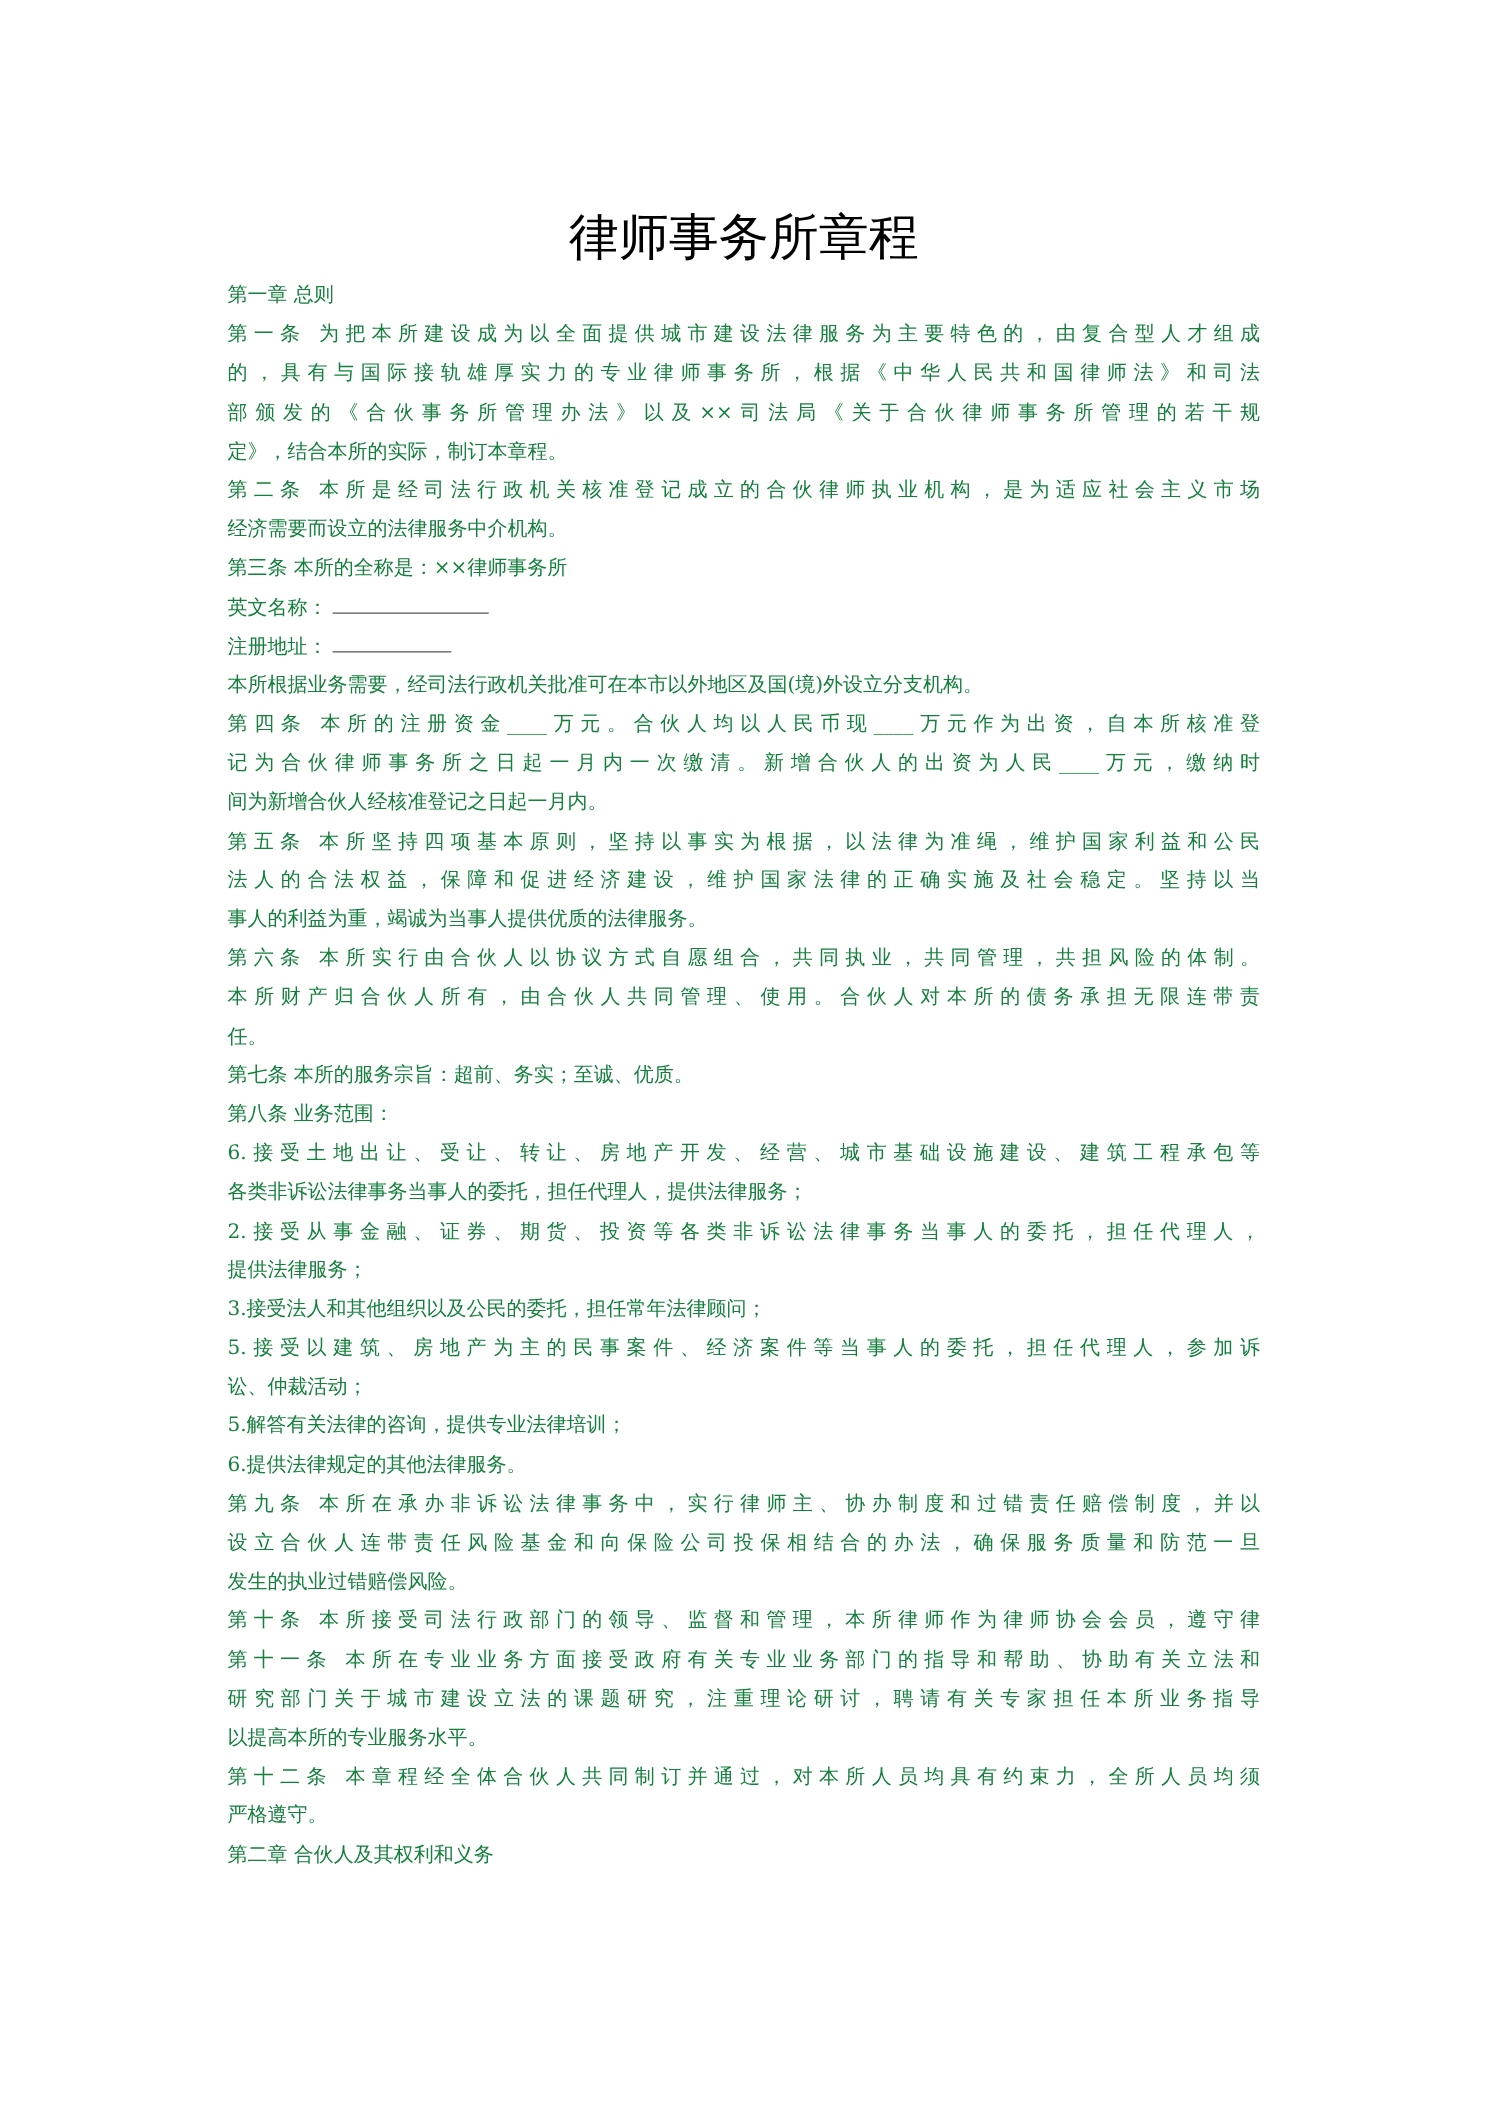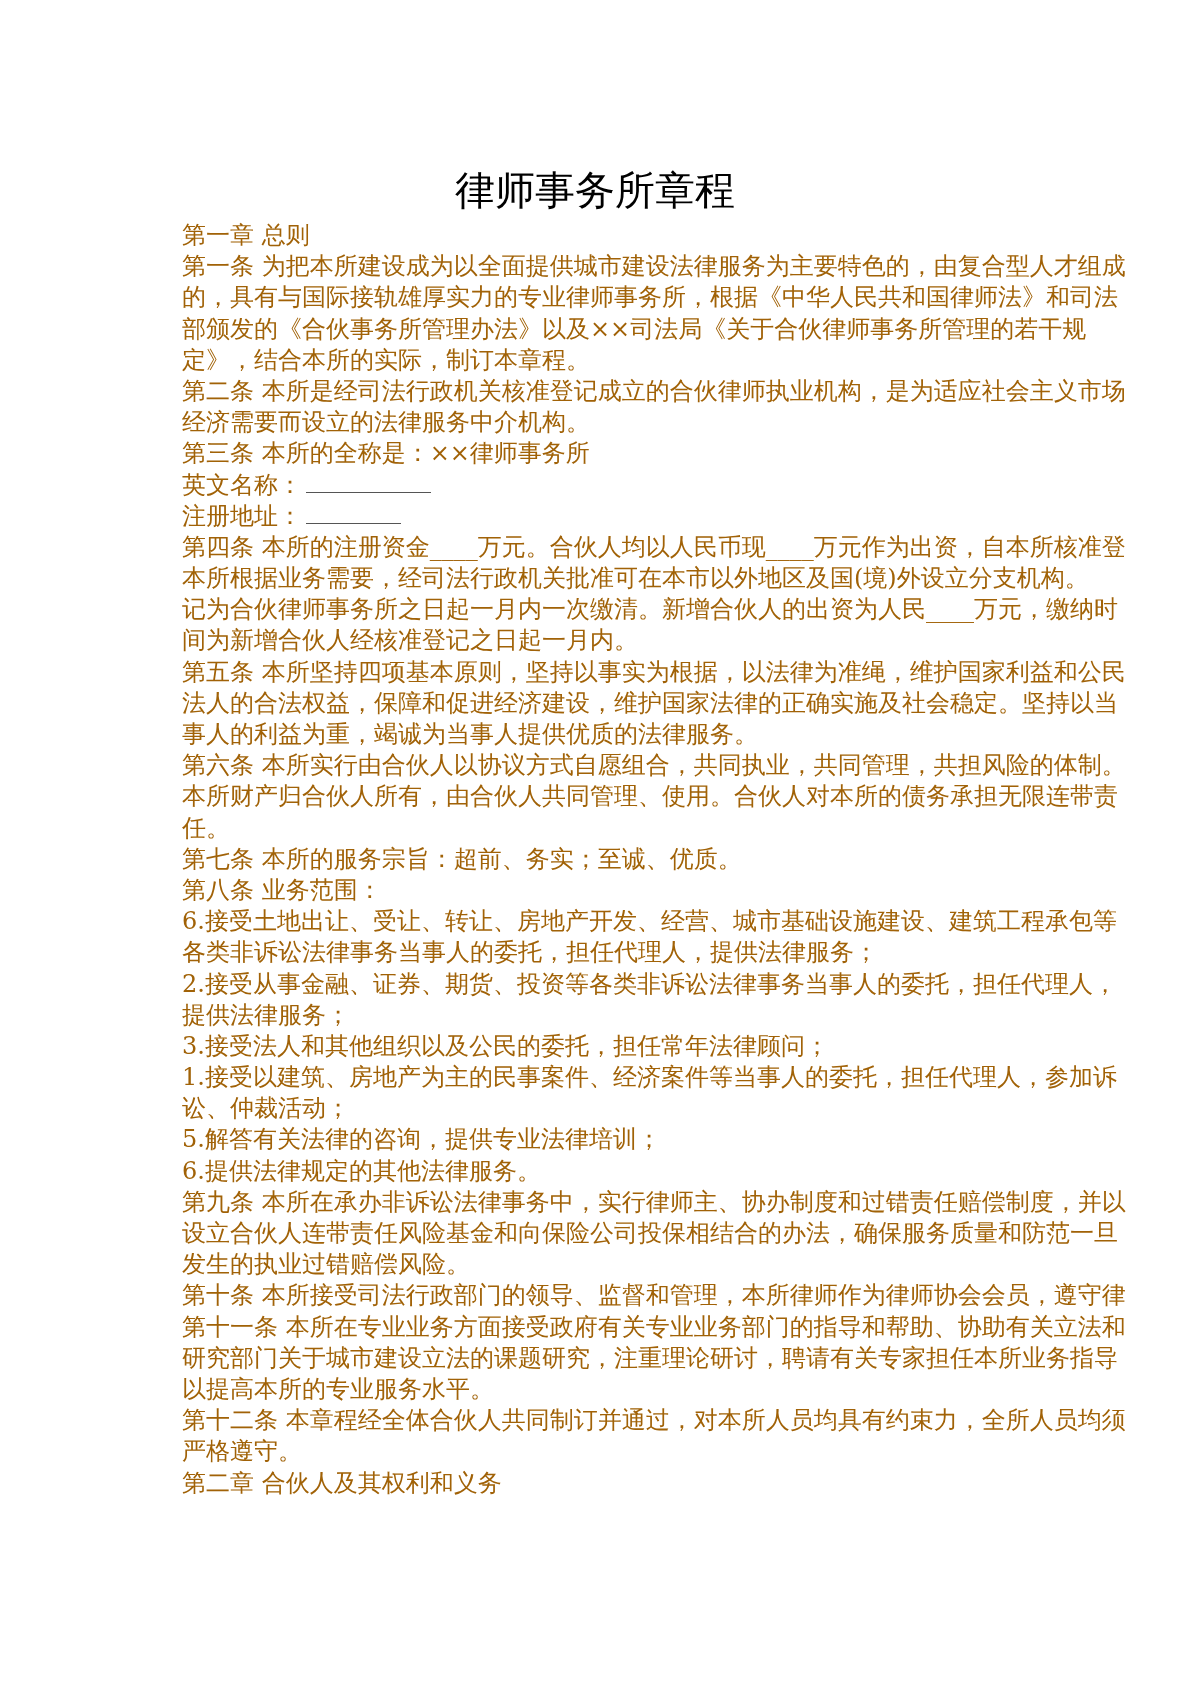--- a/index.html
+++ b/index.html
@@ -3,59 +3,59 @@
 <meta charset="utf-8">
 <style>
   html, body { margin: 0; padding: 0; background: #ffffff; }
   body { width: 1190px; height: 1683px; position: relative; overflow: hidden;
          font-family: "DejaVu Serif", "Liberation Serif", serif; color: #111111; }
   .page { position: absolute; left: 0; top: 0; width: 1190px; height: 1683px; background: #fff; }
   .title { position: absolute; left: 0; top: 164px; width: 1190px; text-align: center;
            font-family: "DejaVu Sans", "Liberation Sans", sans-serif; font-weight: normal;
            font-size: 40px; line-height: 52px; color: #000; letter-spacing: 0px; }
   .body { position: absolute; left: 182px; top: 220px; width: 826px; }
-  .line { font-size: 24px; line-height: 31.2px; height: 31.2px; white-space: nowrap;
-          color: #a16207; }
+  .line { font-size: 16px; line-height: 31.2px; height: 31.2px; white-space: nowrap;
+          color: #15803d; }
   .line.full { text-align: justify; text-align-last: justify; }
   .blank { display: inline-block; border-bottom: 1px solid #555; height: 20px; vertical-align: baseline; margin-left: 4px; }
 </style>
 </head>
 <body>
 
 <div class="page">
   <div class="title">律师事务所章程</div>
   <div class="body" id="doc-body">
       <div class="line"><span>第一章  总则</span></div>
       <div class="line full"><span>第一条 为把本所建设成为以全面提供城市建设法律服务为主要特色的，由复合型人才组成</span></div>
       <div class="line full"><span>的，具有与国际接轨雄厚实力的专业律师事务所，根据《中华人民共和国律师法》和司法</span></div>
       <div class="line full"><span>部颁发的《合伙事务所管理办法》以及××司法局《关于合伙律师事务所管理的若干规</span></div>
       <div class="line"><span>定》，结合本所的实际，制订本章程。</span></div>
       <div class="line full"><span>第二条 本所是经司法行政机关核准登记成立的合伙律师执业机构，是为适应社会主义市场</span></div>
       <div class="line"><span>经济需要而设立的法律服务中介机构。</span></div>
       <div class="line"><span>第三条 本所的全称是：××律师事务所</span></div>
       <div class="line"><span>英文名称：</span><span class="blank" style="width: 125px;"></span></div>
       <div class="line"><span>注册地址：</span><span class="blank" style="width: 95px;"></span></div>
+      <div class="line"><span>本所根据业务需要，经司法行政机关批准可在本市以外地区及国(境)外设立分支机构。</span></div>
       <div class="line full"><span>第四条 本所的注册资金____万元。合伙人均以人民币现____万元作为出资，自本所核准登</span></div>
-      <div class="line"><span>本所根据业务需要，经司法行政机关批准可在本市以外地区及国(境)外设立分支机构。</span></div>
       <div class="line full"><span>记为合伙律师事务所之日起一月内一次缴清。新增合伙人的出资为人民____万元，缴纳时</span></div>
       <div class="line"><span>间为新增合伙人经核准登记之日起一月内。</span></div>
       <div class="line full"><span>第五条 本所坚持四项基本原则，坚持以事实为根据，以法律为准绳，维护国家利益和公民</span></div>
       <div class="line full"><span>法人的合法权益，保障和促进经济建设，维护国家法律的正确实施及社会稳定。坚持以当</span></div>
       <div class="line"><span>事人的利益为重，竭诚为当事人提供优质的法律服务。</span></div>
       <div class="line full"><span>第六条 本所实行由合伙人以协议方式自愿组合，共同执业，共同管理，共担风险的体制。</span></div>
       <div class="line full"><span>本所财产归合伙人所有，由合伙人共同管理、使用。合伙人对本所的债务承担无限连带责</span></div>
       <div class="line"><span>任。</span></div>
       <div class="line"><span>第七条 本所的服务宗旨：超前、务实；至诚、优质。</span></div>
       <div class="line"><span>第八条 业务范围：</span></div>
       <div class="line full"><span>6.接受土地出让、受让、转让、房地产开发、经营、城市基础设施建设、建筑工程承包等</span></div>
       <div class="line"><span>各类非诉讼法律事务当事人的委托，担任代理人，提供法律服务；</span></div>
       <div class="line full"><span>2.接受从事金融、证券、期货、投资等各类非诉讼法律事务当事人的委托，担任代理人，</span></div>
       <div class="line"><span>提供法律服务；</span></div>
       <div class="line"><span>3.接受法人和其他组织以及公民的委托，担任常年法律顾问；</span></div>
-      <div class="line full"><span>1.接受以建筑、房地产为主的民事案件、经济案件等当事人的委托，担任代理人，参加诉</span></div>
+      <div class="line full"><span>5.接受以建筑、房地产为主的民事案件、经济案件等当事人的委托，担任代理人，参加诉</span></div>
       <div class="line"><span>讼、仲裁活动；</span></div>
       <div class="line"><span>5.解答有关法律的咨询，提供专业法律培训；</span></div>
       <div class="line"><span>6.提供法律规定的其他法律服务。</span></div>
       <div class="line full"><span>第九条 本所在承办非诉讼法律事务中，实行律师主、协办制度和过错责任赔偿制度，并以</span></div>
       <div class="line full"><span>设立合伙人连带责任风险基金和向保险公司投保相结合的办法，确保服务质量和防范一旦</span></div>
       <div class="line"><span>发生的执业过错赔偿风险。</span></div>
       <div class="line full"><span>第十条 本所接受司法行政部门的领导、监督和管理，本所律师作为律师协会会员，遵守律</span></div>
       <div class="line full"><span>第十一条 本所在专业业务方面接受政府有关专业业务部门的指导和帮助、协助有关立法和</span></div>
       <div class="line full"><span>研究部门关于城市建设立法的课题研究，注重理论研讨，聘请有关专家担任本所业务指导</span></div>
       <div class="line"><span>以提高本所的专业服务水平。</span></div>

